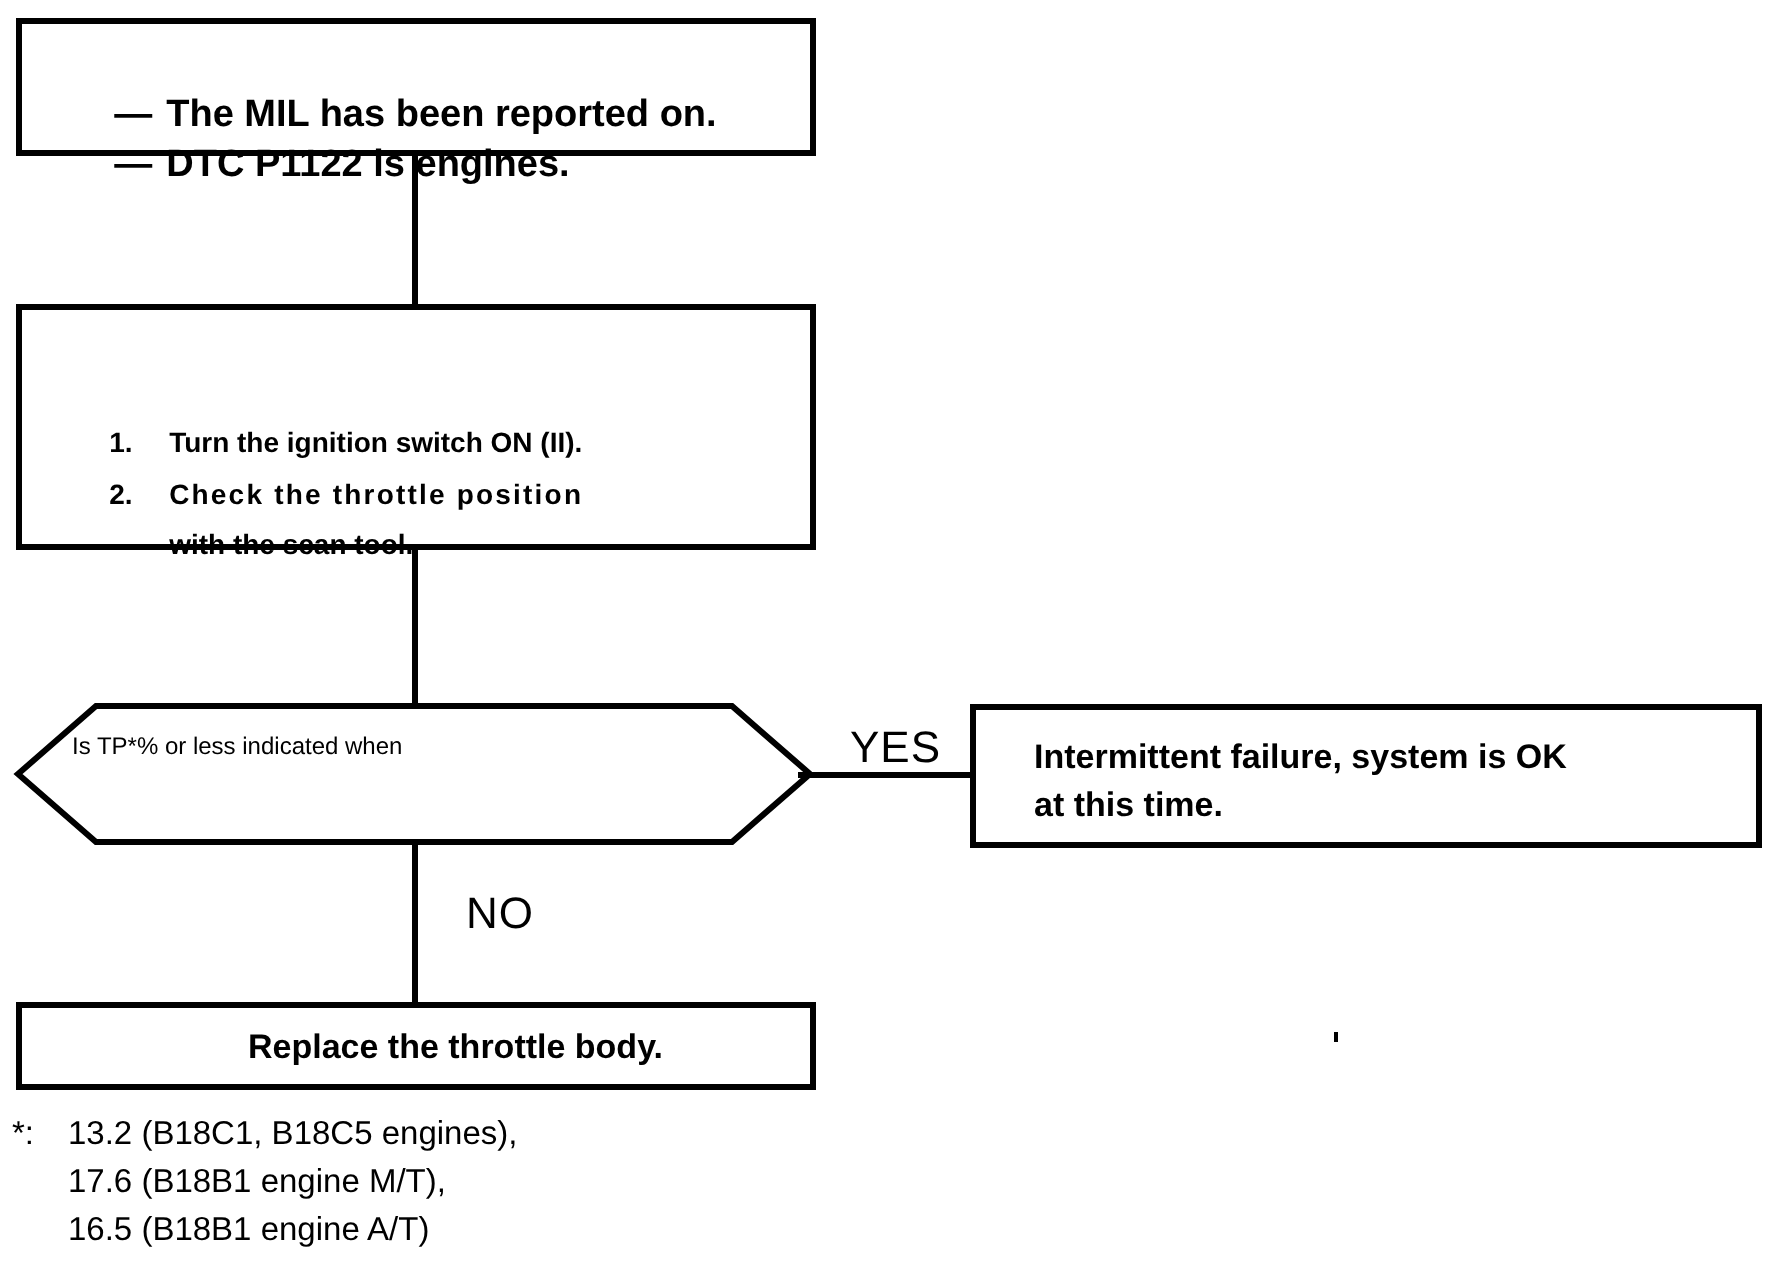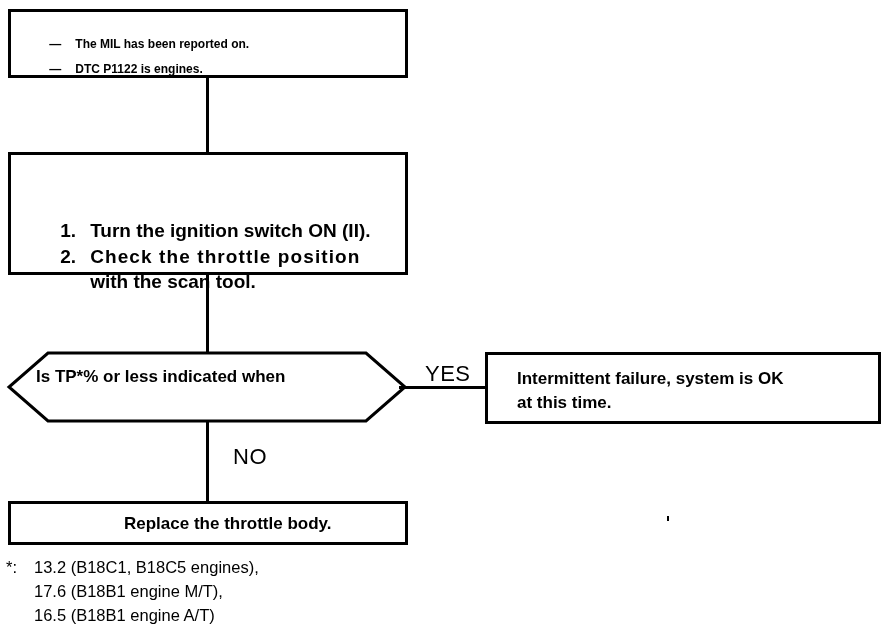--- a/index.html
+++ b/index.html
@@ -33,38 +33,38 @@
   .vline { width: 3px; }
   .hline { height: 3px; }
 
   .txt {
     position: absolute;
     white-space: pre;
     line-height: 1.30;
   }
 
   .cond-box-text {
-    font-size: 12px;
+    font-size: 19px;
     font-weight: bold;
     letter-spacing: 0px;
   }
   .step-head {
     font-size: 17px;
     font-weight: bold;
   }
   .step-line {
-    font-size: 19px;
+    font-size: 14px;
     font-weight: bold;
   }
   .step-spaced {
     letter-spacing: 1.1px;
   }
   .hex-text {
-    font-size: 17px;
-    font-weight: bold;
+    font-size: 12px;
+    font-weight: normal;
   }
   .branch-label {
     font-size: 22px;
     font-weight: normal;
     letter-spacing: 0.5px;
   }
   .result-text {
     font-size: 17px;
     font-weight: bold;
   }

